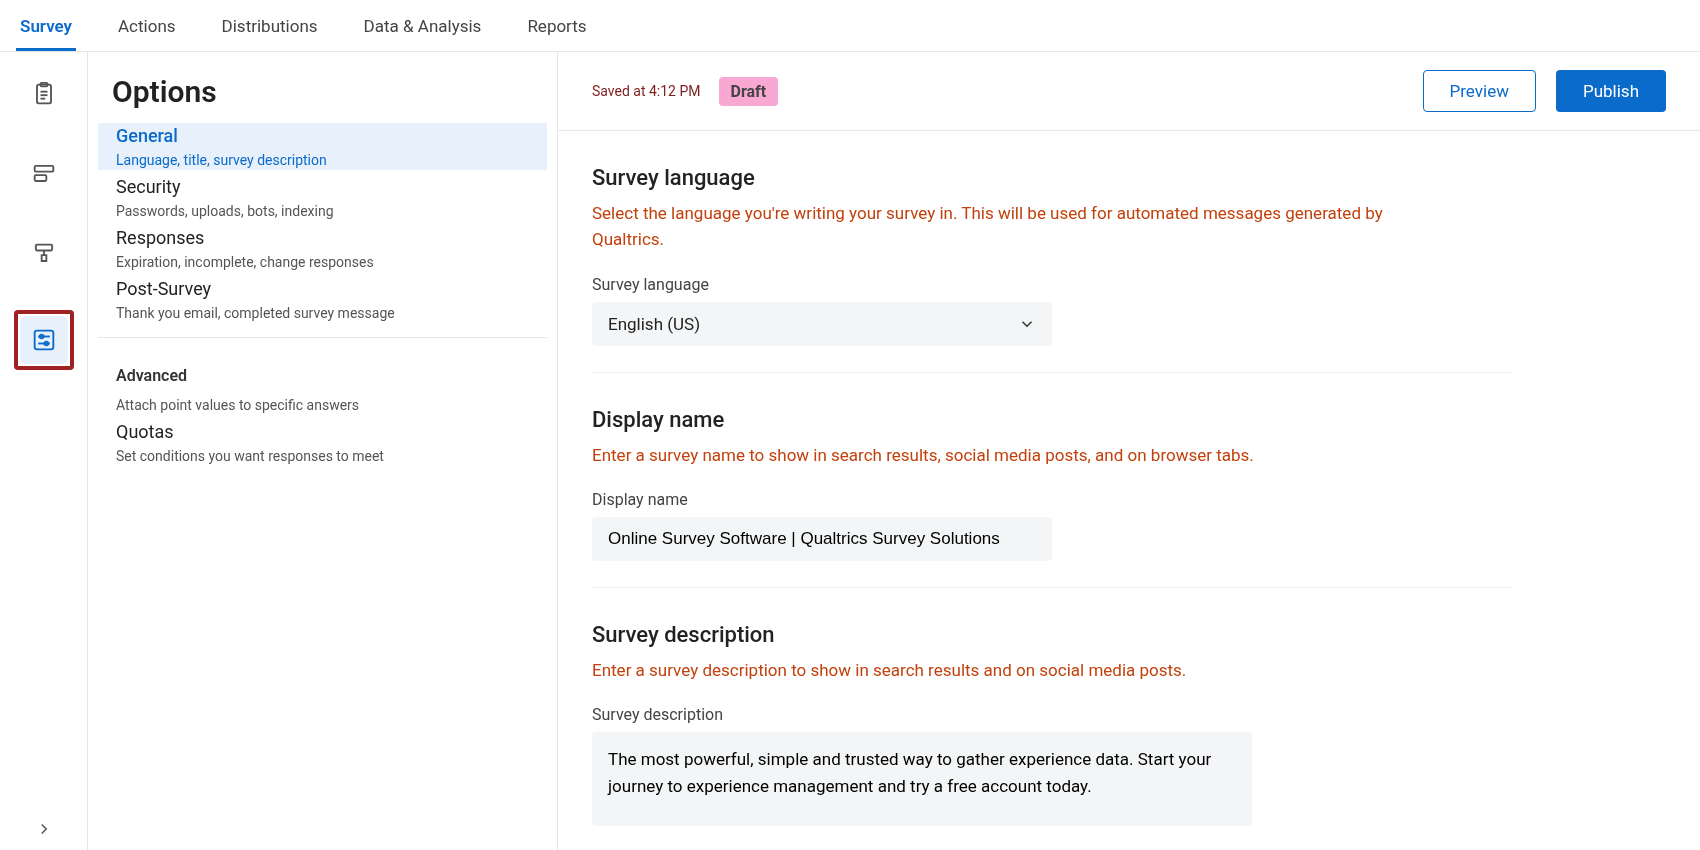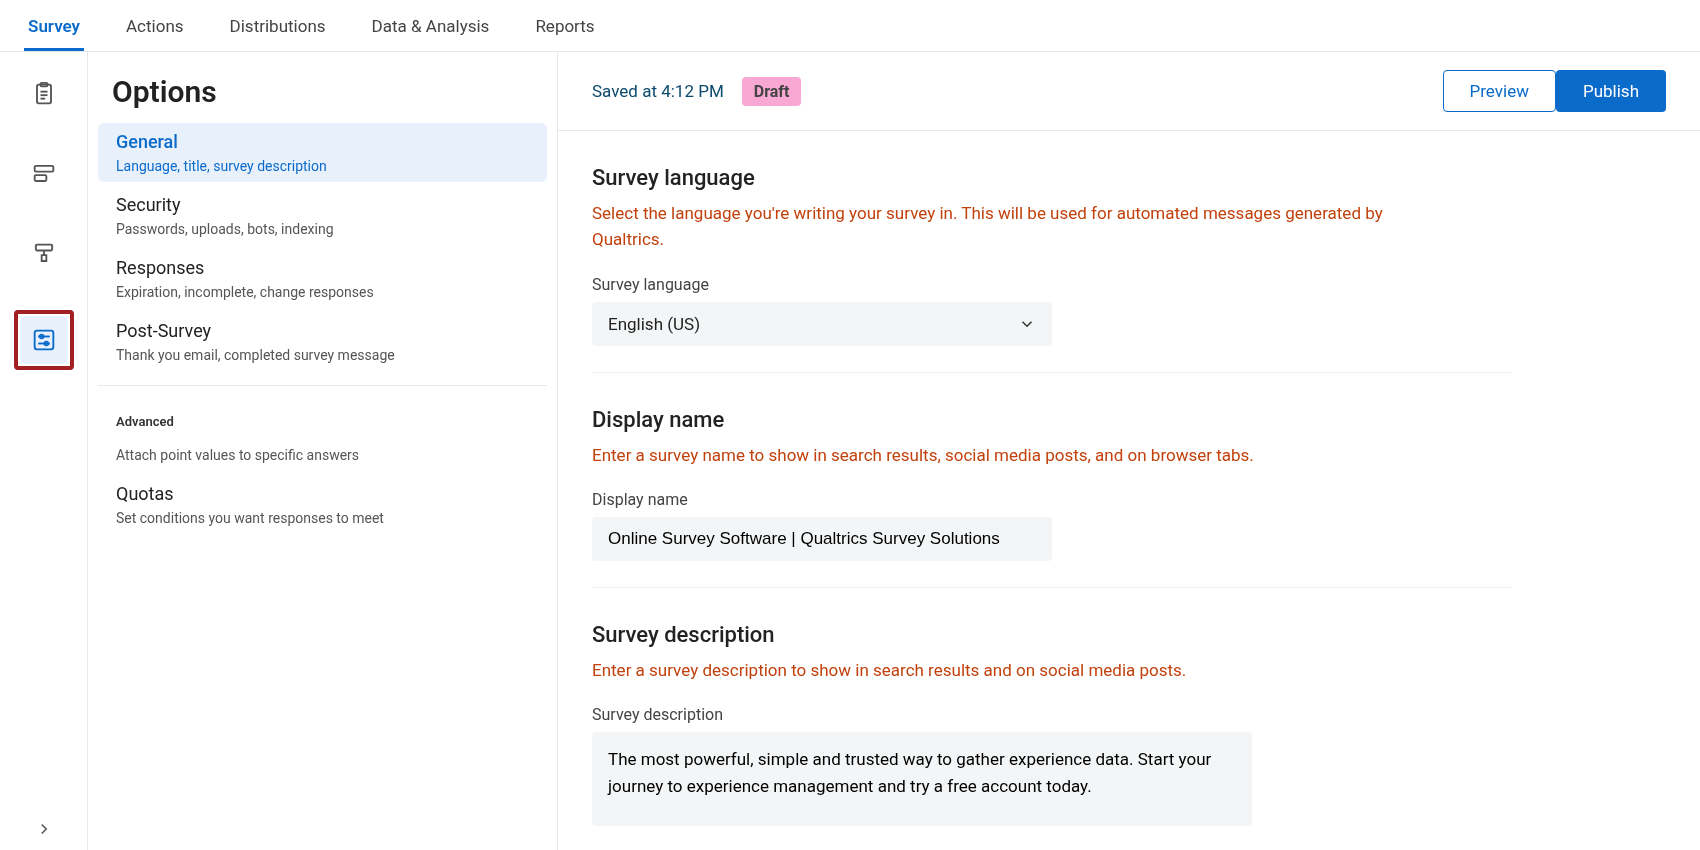--- a/index.html
+++ b/index.html
@@ -9,21 +9,21 @@
     background: #fff;
     font-size: 15px;
     width: 1700px;
     height: 850px;
     overflow: hidden;
   }
   
   .top-tabs {
     display: flex;
     gap: 38px;
-    padding: 0 24px;
+    padding: 0 16px;
     border-bottom: 1px solid #e5e7eb;
     height: 52px;
     align-items: flex-end;
   }
   .top-tab {
     padding: 14px 4px 12px 4px;
     font-size: 17px;
     color: #444;
     cursor: pointer;
     border-bottom: 3px solid transparent;
@@ -84,55 +84,55 @@
     border-right: 1px solid #e5e7eb;
     padding: 22px 10px 0 10px;
     overflow-y: auto;
   }
   .options-title {
     font-size: 30px;
     font-weight: 600;
     padding: 0 14px 14px 14px;
   }
   .opt-item {
-    padding: 8px 18px;
-    border-radius: 6px;
+    padding: 2px 18px;
+    border-radius: 0;
     cursor: pointer;
     margin-bottom: 4px;
   }
   .opt-item.active { background: #e7f0fb; }
   .opt-item .opt-label { font-size: 18px; color: #222; margin-bottom: 6px; }
   .opt-item .opt-sub   { font-size: 14px; color: #555; }
   .opt-item.active .opt-label { color: #0b6bcb; font-weight: 500; }
   .opt-item.active .opt-sub   { color: #0b6bcb; }
   .opt-divider { height: 1px; background: #e5e7eb; margin: 14px 0 10px 0; }
   .opt-header {
-    font-size: 13px; font-weight: 600; color: #333;
+    font-size: 16px; font-weight: 600; color: #333;
     padding: 18px 18px 10px 18px;
   }
   
   .main-panel { flex: 1; display: flex; flex-direction: column; }
   .main-header {
     display: flex;
     align-items: center;
     justify-content: space-between;
     padding: 18px 34px;
     border-bottom: 1px solid #e5e7eb;
   }
   .mh-left { display: flex; align-items: center; gap: 18px; }
-  .saved-text { font-size: 17px; color: #0c4a6e; }
+  .saved-text { font-size: 14px; color: #7f1d1d; }
   .draft-badge {
     background: #f9a8d4;
     color: #444;
     padding: 5px 12px;
     border-radius: 4px;
     font-size: 16px;
     font-weight: bold;
   }
-  .mh-right { display: flex; gap: 0; }
+  .mh-right { display: flex; gap: 20px; }
   .btn {
     padding: 10px 26px;
     font-size: 17px;
     border-radius: 4px;
     cursor: pointer;
     border: 1px solid transparent;
   }
   .btn-outline {
     background: #fff;
     border: 1.5px solid #0b6bcb;

